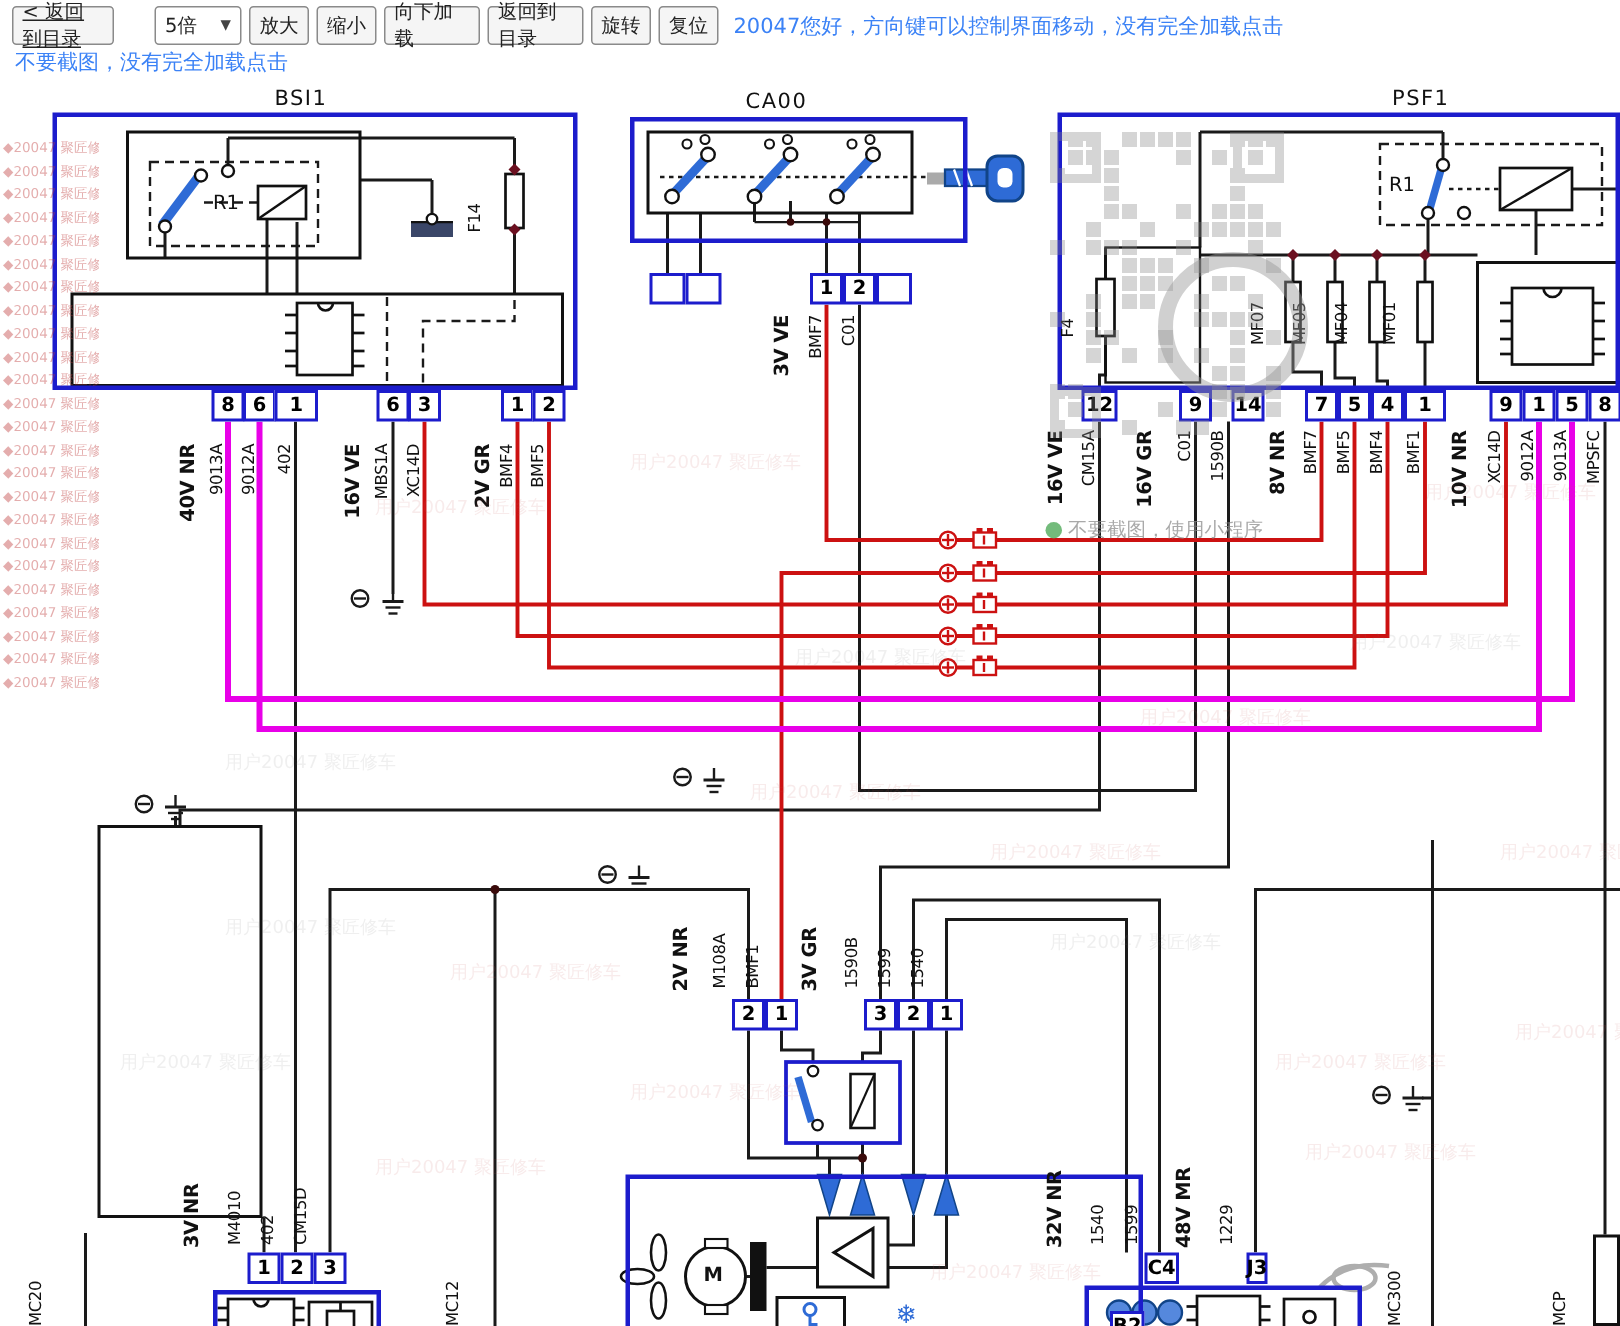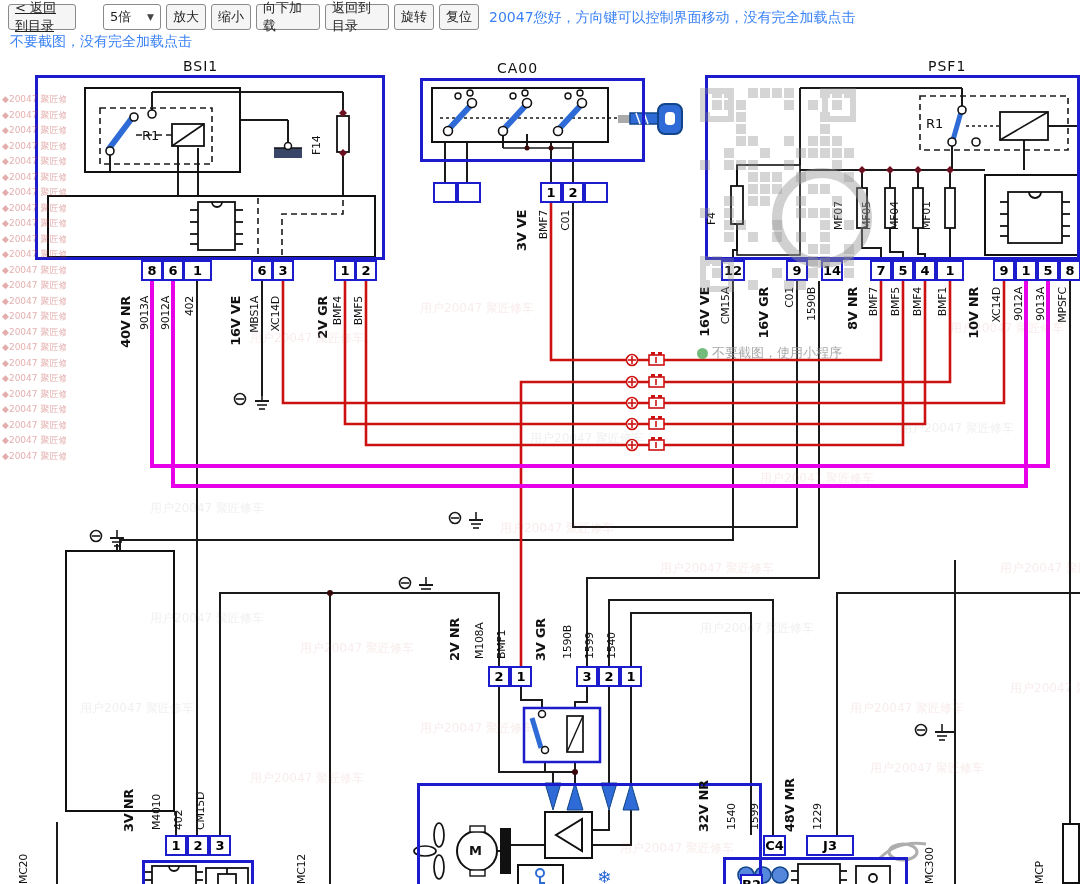--- a/index.html
+++ b/index.html
@@ -458,21 +458,21 @@
   <div class="pin" style="left:576px;top:666px;">3</div>
   <div class="pin" style="left:598px;top:666px;">2</div>
   <div class="pin" style="left:620px;top:666px;">1</div>
 
   <div class="pin" style="left:165px;top:835px;">1</div>
   <div class="pin" style="left:187px;top:835px;">2</div>
   <div class="pin" style="left:209px;top:835px;">3</div>
 
   <div class="pin" style="left:740px;top:874px;width:23px;">B2</div>
   <div class="pin" style="left:763px;top:835px;width:23px;">C4</div>
-  <div class="pin" style="left:806px;top:835px;width:48px;">J3</div>
+  <div class="pin" style="left:831px;top:835px;width:14px;">J3</div>
 
   <div class="vlab big vl-down" style="left:118px;top:296px;">40V NR</div>
   <div class="vlab vl-down" style="left:138px;top:296px;">9013A</div>
   <div class="vlab vl-down" style="left:159px;top:296px;">9012A</div>
   <div class="vlab vl-down" style="left:183px;top:296px;">402</div>
   <div class="vlab big vl-down" style="left:228px;top:296px;">16V VE</div>
   <div class="vlab vl-down" style="left:248px;top:296px;">MBS1A</div>
   <div class="vlab vl-down" style="left:269px;top:296px;">XC14D</div>
   <div class="vlab big vl-down" style="left:315px;top:296px;">2V GR</div>
   <div class="vlab vl-down" style="left:331px;top:296px;">BMF4</div>

